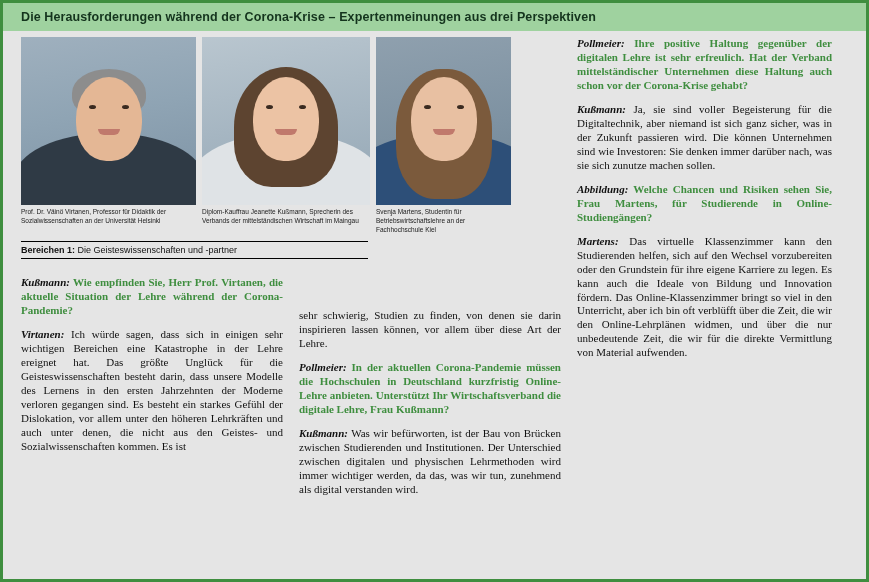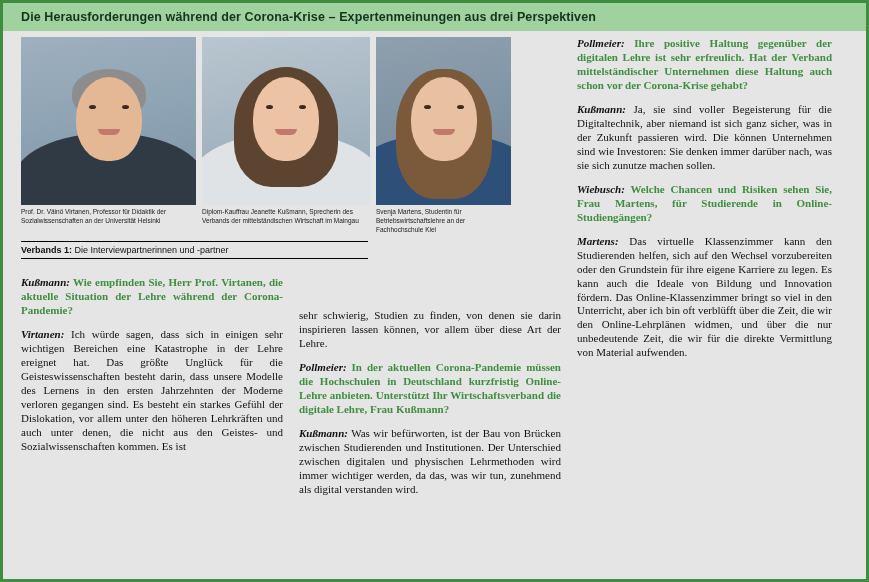--- a/index.html
+++ b/index.html
@@ -268,21 +268,21 @@
             </div>
           </div>
 
           <div class="caption-row">
             <div class="caption cap1">Prof. Dr. Väinö Virtanen, Professor für Didaktik der Sozialwissenschaften an der Universität Helsinki</div>
             <div class="caption cap2">Diplom-Kauffrau Jeanette Kußmann, Sprecherin des Verbands der mittelständischen Wirtschaft im Maingau</div>
             <div class="caption cap3">Svenja Martens, Studentin für Betriebswirtschaftslehre an der Fachhochschule Kiel</div>
           </div>
 
           <div class="fig-rule"></div>
-          <div class="fig-label"><b>Verbands 1:</b><span> Die Interviewpartnerinnen und -partner</span></div>
+          <div class="fig-label"><b>Bereichen 1:</b><span> Die Geisteswissenschaften und -partner</span></div>
         </div>
 
         <p class="firstq"><span class="speaker">Kußmann:</span><span class="q"> Wie empfinden Sie, Herr Prof. Virtanen, die aktuelle Situation der Lehre während der Corona-Pandemie?</span></p>
 
         <p><span class="speaker">Virtanen:</span><span> Ich würde sagen, dass sich in einigen sehr wichtigen Bereichen eine Katastrophe in der Lehre ereignet hat. Das größte Unglück für die Geisteswissenschaften besteht darin, dass unsere Modelle des Lernens in den ersten Jahrzehnten der Moderne verloren gegangen sind. Es besteht ein starkes Gefühl der Dislokation, vor allem unter den höheren Lehrkräften und auch unter denen, die nicht aus den Geistes- und Sozialwissenschaften kommen. Es ist</span></p>
       </div>
 
       <div class="col col-mid">
         <div class="spacer-mid"></div>
 
@@ -291,20 +291,20 @@
         <p><span class="speaker">Pollmeier:</span><span class="q"> In der aktuellen Corona-Pandemie müssen die Hochschulen in Deutschland kurzfristig Online-Lehre anbieten. Unterstützt Ihr Wirtschaftsverband die digitale Lehre, Frau Kußmann?</span></p>
 
         <p><span class="speaker">Kußmann:</span><span> Was wir befürworten, ist der Bau von Brücken zwischen Studierenden und Institutionen. Der Unterschied zwischen digitalen und physischen Lehrmethoden wird immer wichtiger werden, da das, was wir tun, zunehmend als digital verstanden wird.</span></p>
       </div>
 
       <div class="col col-right">
         <p class="right-top"><span class="speaker">Pollmeier:</span><span class="q"> Ihre positive Haltung gegenüber der digitalen Lehre ist sehr erfreulich. Hat der Verband mittelständischer Unternehmen diese Haltung auch schon vor der Corona-Krise gehabt?</span></p>
 
         <p><span class="speaker">Kußmann:</span><span> Ja, sie sind voller Begeisterung für die Digitaltechnik, aber niemand ist sich ganz sicher, was in der Zukunft passieren wird. Die können Unternehmen sind wie Investoren: Sie denken immer darüber nach, was sie sich zunutze machen sollen.</span></p>
 
-        <p><span class="speaker">Wiebusch:</span><span class="q"> Welche Chancen und Risiken sehen Sie, Frau Martens, für Studierende in Online-Studiengängen?</span></p>
+        <p><span class="speaker">Abbildung:</span><span class="q"> Welche Chancen und Risiken sehen Sie, Frau Martens, für Studierende in Online-Studiengängen?</span></p>
 
         <p><span class="speaker">Martens:</span><span> Das virtuelle Klassenzimmer kann den Studierenden helfen, sich auf den Wechsel vorzubereiten oder den Grundstein für ihre eigene Karriere zu legen. Es kann auch die Ideale von Bildung und Innovation fördern. Das Online-Klassenzimmer bringt so viel in den Unterricht, aber ich bin oft verblüfft über die Zeit, die wir den Online-Lehrplänen widmen, und über die nur unbedeutende Zeit, die wir für die direkte Vermittlung von Material aufwenden.</span></p>
       </div>
 
     </div>
   </div>
 </div>
 
 </body></html>

